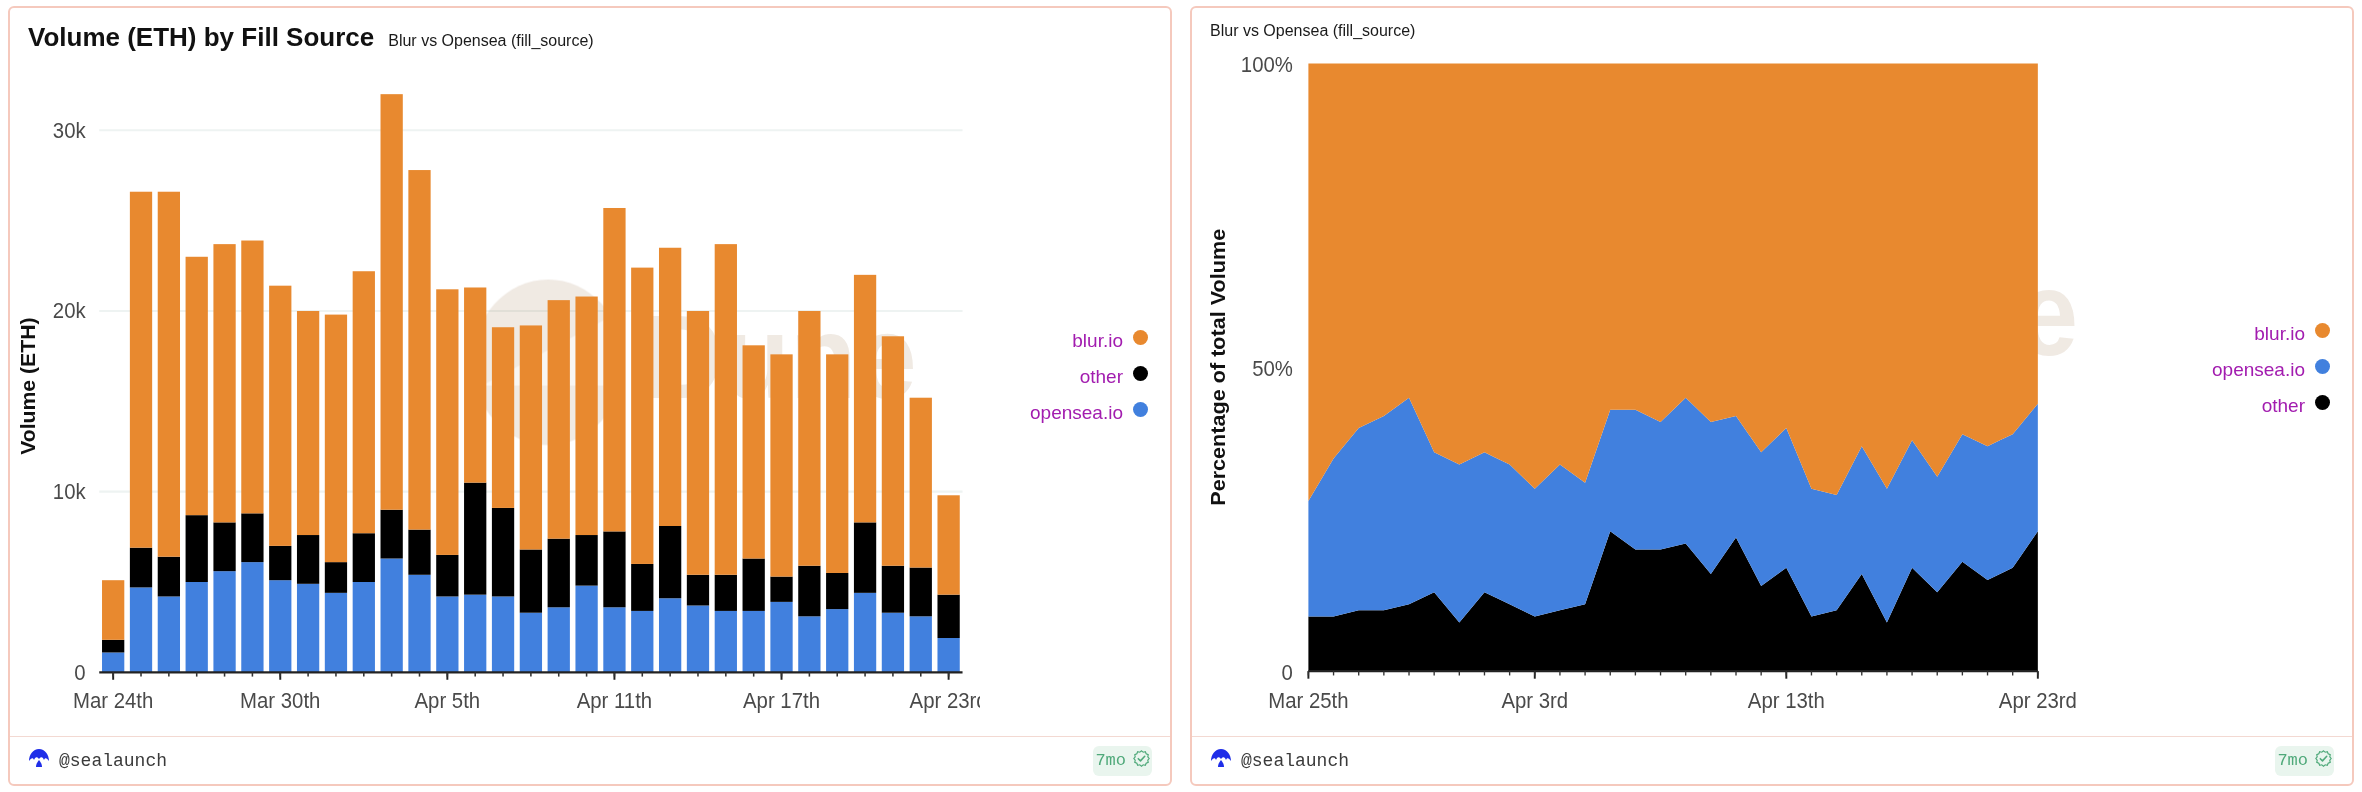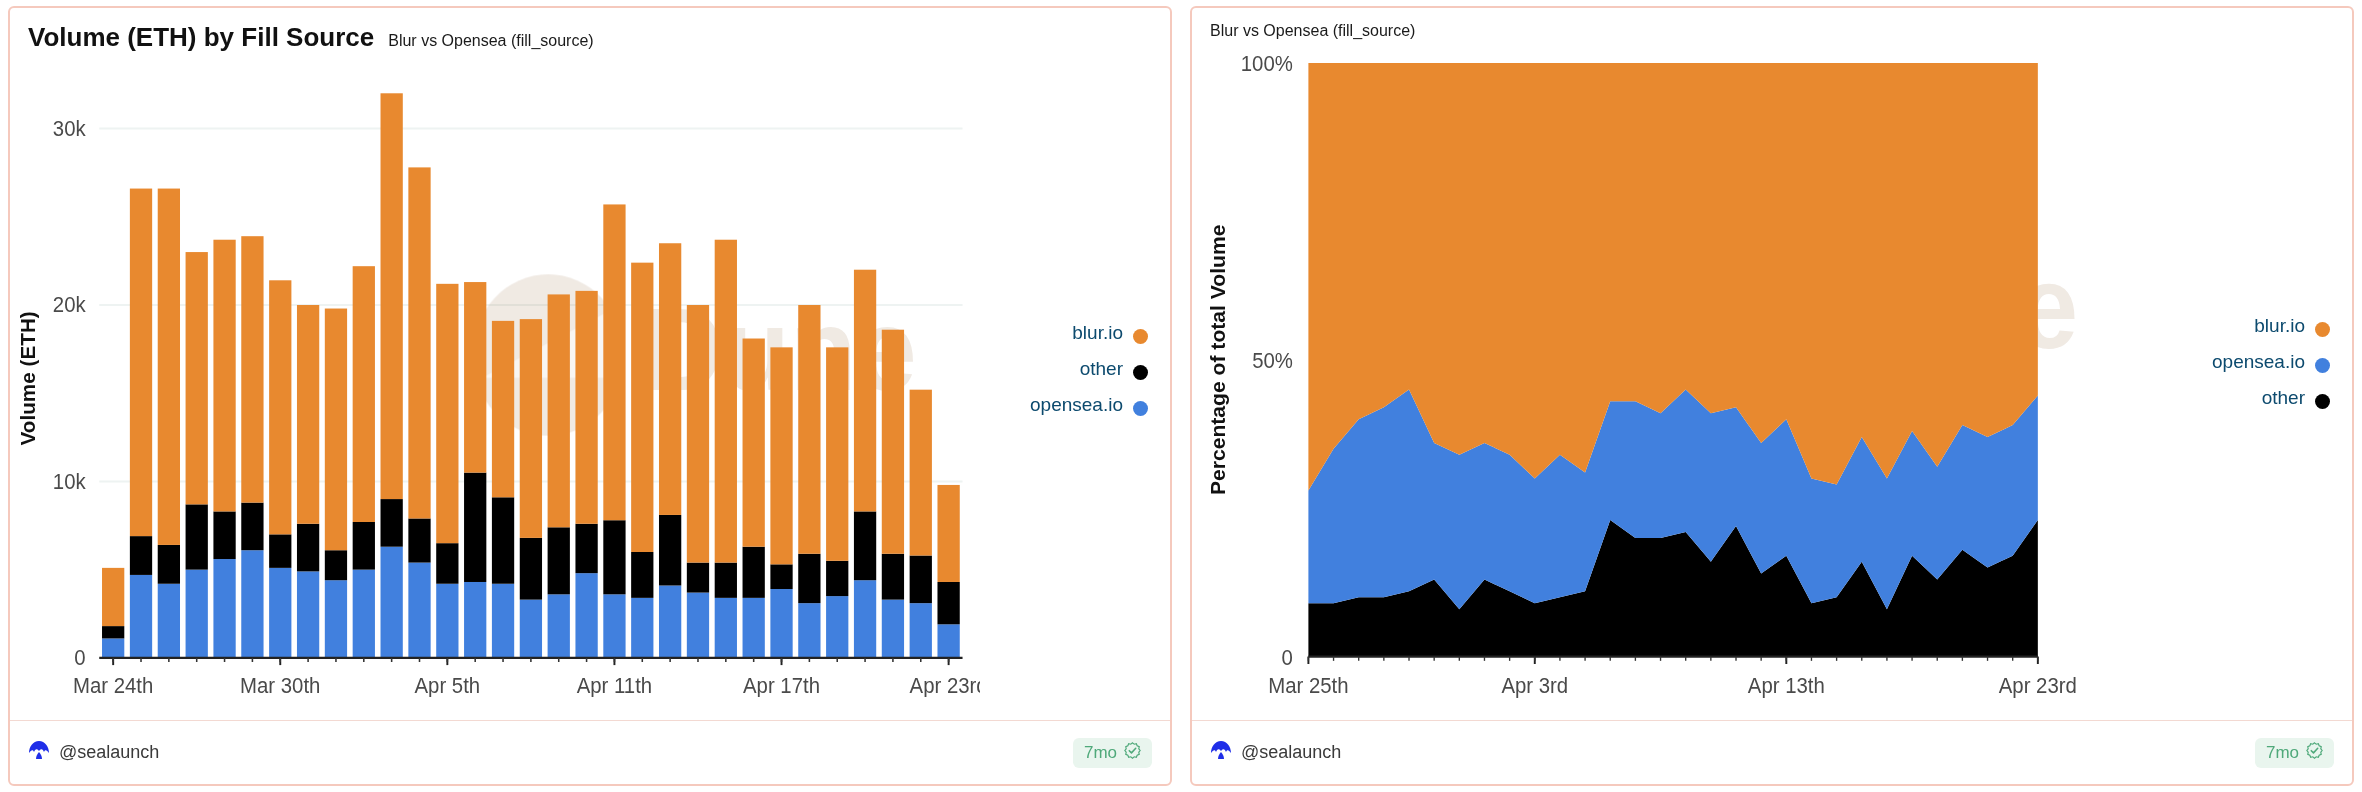--- a/index.html
+++ b/index.html
@@ -14,25 +14,25 @@
     position:relative;
     box-sizing:border-box;
     overflow:hidden;
   }
   .panel-head{padding:14px 18px 4px 18px;display:flex;align-items:baseline;gap:14px;}
   .panel-title{font-size:26px;font-weight:bold;color:#111;white-space:nowrap;}
   .panel-sub{font-size:16px;font-weight:400;color:#1a1a1a;white-space:nowrap;}
   .panel-body{flex:1 1 auto;display:flex;position:relative;min-height:0;}
   .chart-area{flex:1 1 auto;position:relative;min-width:0;}
   .legend{width:190px;flex:0 0 190px;display:flex;flex-direction:column;justify-content:center;align-items:flex-end;padding-right:22px;box-sizing:border-box;gap:14px;margin-bottom:40px;}
-  .legend-row{display:flex;align-items:flex-end;gap:10px;font-size:19px;color:#0c4a6e;white-space:nowrap;}
+  .legend-row{display:flex;align-items:flex-start;gap:10px;font-size:19px;color:#a21caf;white-space:nowrap;}
   .legend-dot{width:15px;height:15px;border-radius:50%;display:inline-block;}
-  .panel-foot{height:64px;border-top:1px solid #f3d9d2;display:flex;align-items:center;justify-content:space-between;padding:0 18px;box-sizing:border-box;}
+  .panel-foot{height:48px;border-top:1px solid #f3d9d2;display:flex;align-items:center;justify-content:space-between;padding:0 18px;box-sizing:border-box;font-family:Liberation Mono, monospace;}
   .author{display:flex;align-items:center;gap:9px;font-size:18px;color:#3a3a3a;}
-  .badge{display:flex;align-items:center;gap:7px;background:#e9f5ee;color:#4fa97a;border-radius:6px;padding:4px 11px;font-size:17px;}
+  .badge{display:flex;align-items:center;gap:7px;background:#e9f5ee;color:#4fa97a;border-radius:6px;padding:4px 2px;font-size:17px;}
   .svgchart{width:100%;height:100%;display:block;}
   .axis-text{font-family:"Liberation Sans",sans-serif;fill:#4a4a4a;}
   .axis-title{font-family:"Liberation Sans",sans-serif;fill:#111;font-weight:bold;}
 </style>
 </head>
 <body>
 
 <div class="wrap">
 
   <div class="panel">

